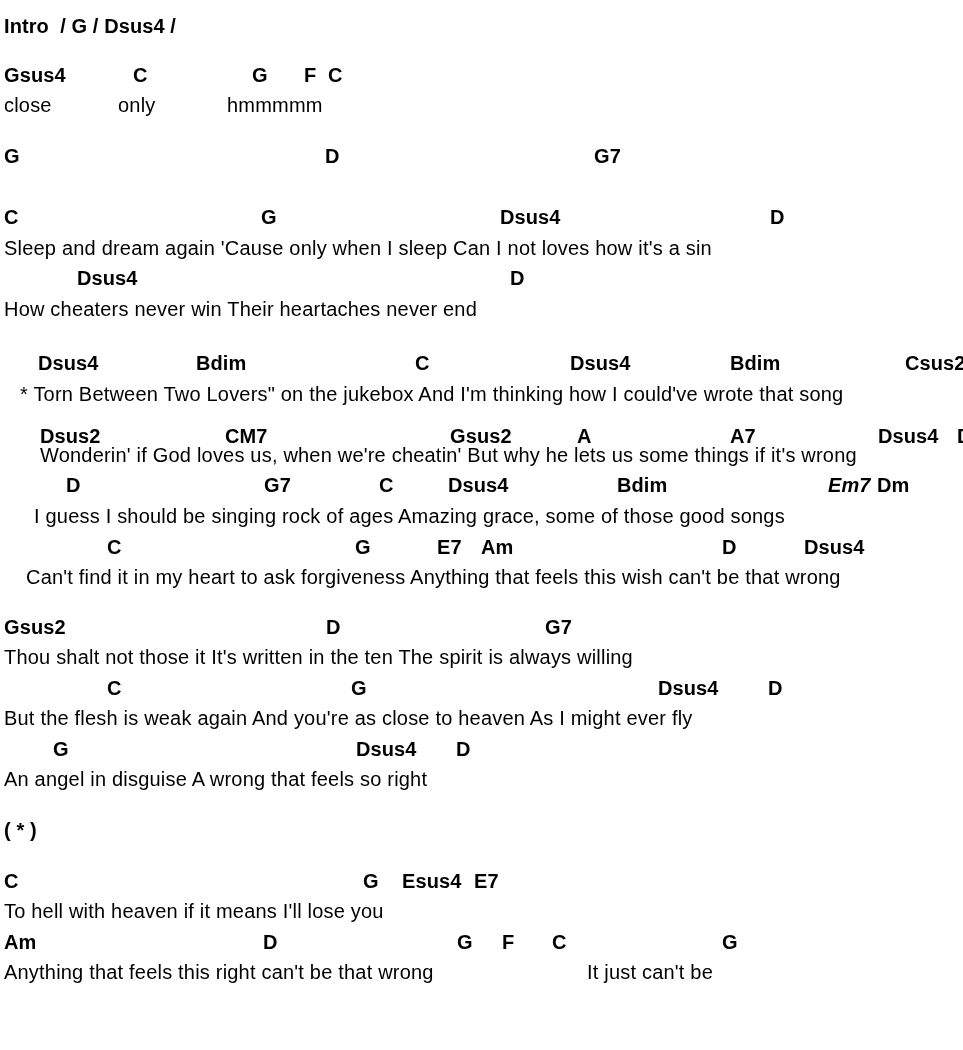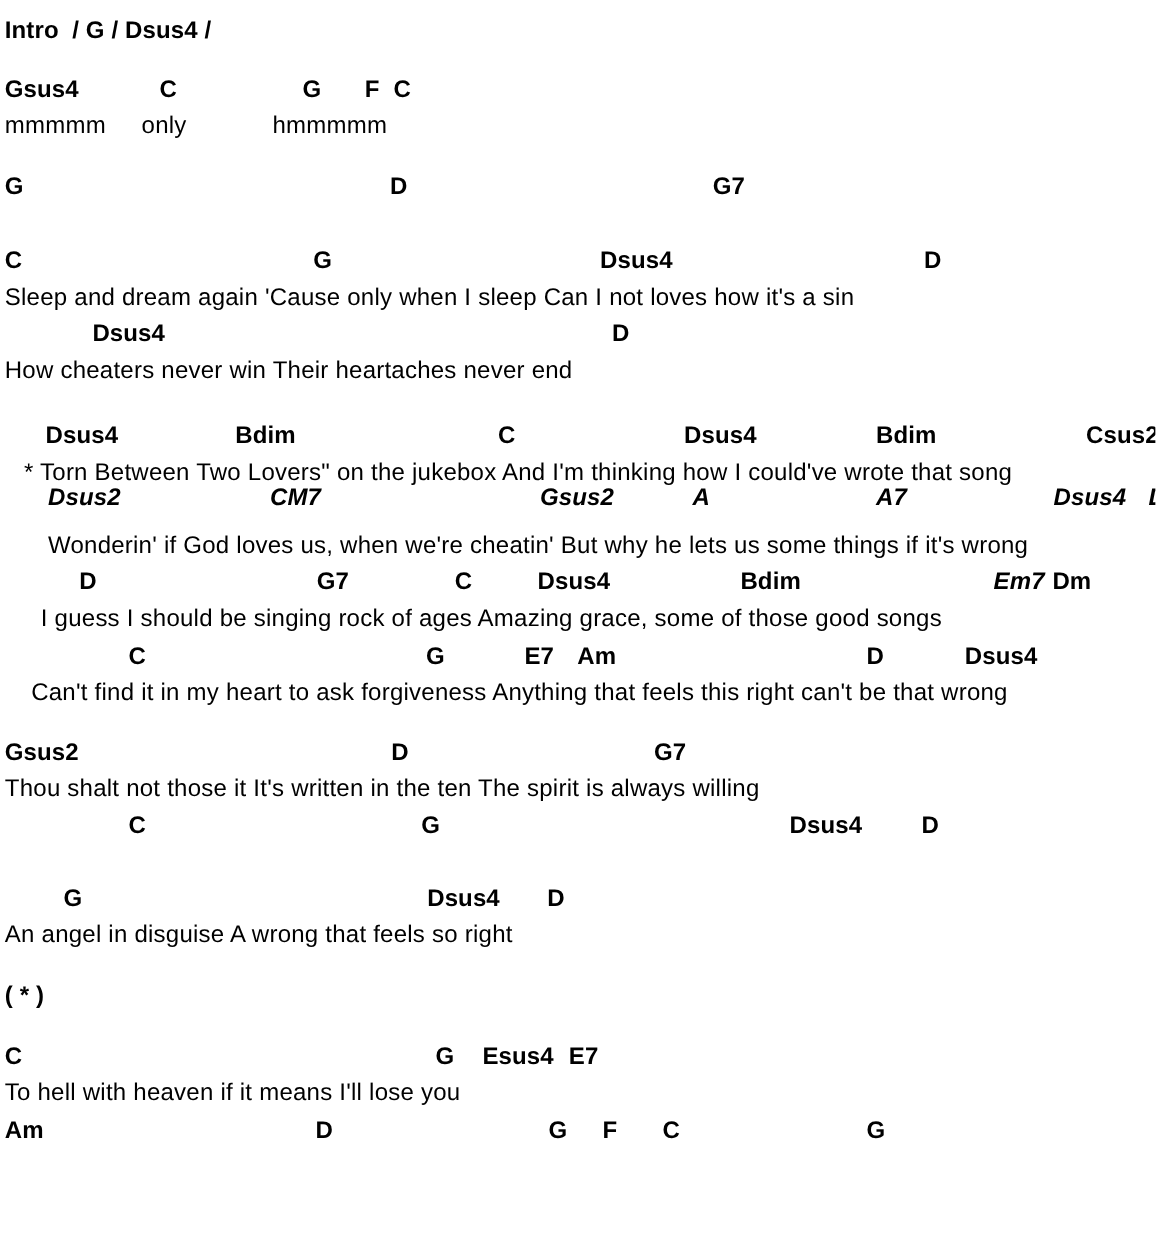--- a/index.html
+++ b/index.html
@@ -37,36 +37,38 @@
     font-weight: 700;
     letter-spacing: 0.1px;
   }
 </style>
 </head>
 <body>
 
 <div class="sheet">
     <div class="row title" style="top: 11px;"><span style="left: 4px;">Intro  / G / Dsus4 /</span></div>
     <div class="row chords" style="top: 60px; text-align: right;"><span style="left: 4px;">Gsus4</span><span style="left: 133px;">C</span><span style="left: 252px;">G</span><span style="left: 304px;">F</span><span style="left: 328px;">C</span></div>
-    <div class="row lyric" style="top: 90px;"><span style="left: 4px;">mmmmm</span><span style="left: 118px;">only</span><span style="left: 227px;">hmmmmm</span></div>
+    <div class="row lyric" style="top: 90px;"><span style="left: 4px;">close</span><span style="left: 118px;">only</span><span style="left: 227px;">hmmmmm</span></div>
     <div class="row chords" style="top: 141px;"><span style="left: 4px;">G</span><span style="left: 325px;">D</span><span style="left: 594px;">G7</span></div>
     <div class="row chords" style="top: 202px;"><span style="left: 4px;">C</span><span style="left: 261px;">G</span><span style="left: 500px;">Dsus4</span><span style="left: 770px;">D</span></div>
     <div class="row lyric" style="top: 233px;"><span style="left: 4px;">Sleep and dream again 'Cause only when I sleep Can I not loves how it's a sin</span></div>
     <div class="row chords" style="top: 263px;"><span style="left: 77px;">Dsus4</span><span style="left: 510px;">D</span></div>
     <div class="row lyric" style="top: 294px;"><span style="left: 4px;">How cheaters never win Their heartaches never end</span></div>
     <div class="row chords" style="top: 348px;"><span style="left: 38px;">Dsus4</span><span style="left: 196px;">Bdim</span><span style="left: 415px;">C</span><span style="left: 570px;">Dsus4</span><span style="left: 730px;">Bdim</span><span style="left: 905px;">Csus2</span></div>
     <div class="row lyric" style="top: 379px;"><span style="left: 20px;">* Torn Between Two Lovers" on the jukebox And I'm thinking how I could've wrote that song</span></div>
-    <div class="row chords" style="top: 400px; font-style: italic;"><span style="left: 40px;">Dsus2</span><span style="left: 225px;">CM7</span><span style="left: 450px;">Gsus2</span><span style="left: 577px;">A</span><span style="left: 730px;">A7</span><span style="left: 878px;">Dsus4</span><span style="left: 957px;">D</span></div>
+    <div class="row chords" style="top: 421px;"><span style="left: 40px;">Dsus2</span><span style="left: 225px;">CM7</span><span style="left: 450px;">Gsus2</span><span style="left: 577px;">A</span><span style="left: 730px;">A7</span><span style="left: 878px;">Dsus4</span><span style="left: 957px;">D</span></div>
     <div class="row lyric" style="top: 440px;"><span style="left: 40px;">Wonderin' if God loves us, when we're cheatin' But why he lets us some things if it's wrong</span></div>
     <div class="row chords" style="top: 470px;"><span style="left: 66px;">D</span><span style="left: 264px;">G7</span><span style="left: 379px;">C</span><span style="left: 448px;">Dsus4</span><span style="left: 617px;">Bdim</span><span style="left: 828px; font-style: italic;">Em7</span><span style="left: 877px;">Dm</span></div>
     <div class="row lyric" style="top: 501px;"><span style="left: 34px;">I guess I should be singing rock of ages Amazing grace, some of those good songs</span></div>
     <div class="row chords" style="top: 532px;"><span style="left: 107px;">C</span><span style="left: 355px;">G</span><span style="left: 437px;">E7</span><span style="left: 481px;">Am</span><span style="left: 722px;">D</span><span style="left: 804px;">Dsus4</span></div>
-    <div class="row lyric" style="top: 562px;"><span style="left: 26px;">Can't find it in my heart to ask forgiveness Anything that feels this right can't be that wrong</span></div>
+    <div class="row lyric" style="top: 562px;"><span style="left: 26px;">Can't find it in my heart to ask forgiveness Anything that feels this wish can't be that wrong</span></div>
     <div class="row chords" style="top: 612px;"><span style="left: 4px;">Gsus2</span><span style="left: 326px;">D</span><span style="left: 545px;">G7</span></div>
     <div class="row lyric" style="top: 642px;"><span style="left: 4px;">Thou shalt not those it It's written in the ten The spirit is always willing</span></div>
     <div class="row chords" style="top: 673px;"><span style="left: 107px;">C</span><span style="left: 351px;">G</span><span style="left: 658px;">Dsus4</span><span style="left: 768px;">D</span></div>
+    <div class="row lyric" style="top: 703px;"><span style="left: 4px;">But the flesh is weak again And you're as close to heaven As I might ever fly</span></div>
     <div class="row chords" style="top: 734px;"><span style="left: 53px;">G</span><span style="left: 356px;">Dsus4</span><span style="left: 456px;">D</span></div>
     <div class="row lyric" style="top: 764px;"><span style="left: 4px;">An angel in disguise A wrong that feels so right</span></div>
     <div class="row marker" style="top: 815px;"><span style="left: 4px;">( * )</span></div>
     <div class="row chords" style="top: 866px;"><span style="left: 4px;">C</span><span style="left: 363px;">G</span><span style="left: 402px;">Esus4</span><span style="left: 474px;">E7</span></div>
     <div class="row lyric" style="top: 896px;"><span style="left: 4px;">To hell with heaven if it means I'll lose you</span></div>
     <div class="row chords" style="top: 927px;"><span style="left: 4px;">Am</span><span style="left: 263px;">D</span><span style="left: 457px;">G</span><span style="left: 502px;">F</span><span style="left: 552px;">C</span><span style="left: 722px;">G</span></div>
+    <div class="row lyric" style="top: 957px;"><span style="left: 4px;">Anything that feels this right can't be that wrong</span><span style="left: 587px;">It just can't be</span></div>
   </div>
 
 </body></html>

